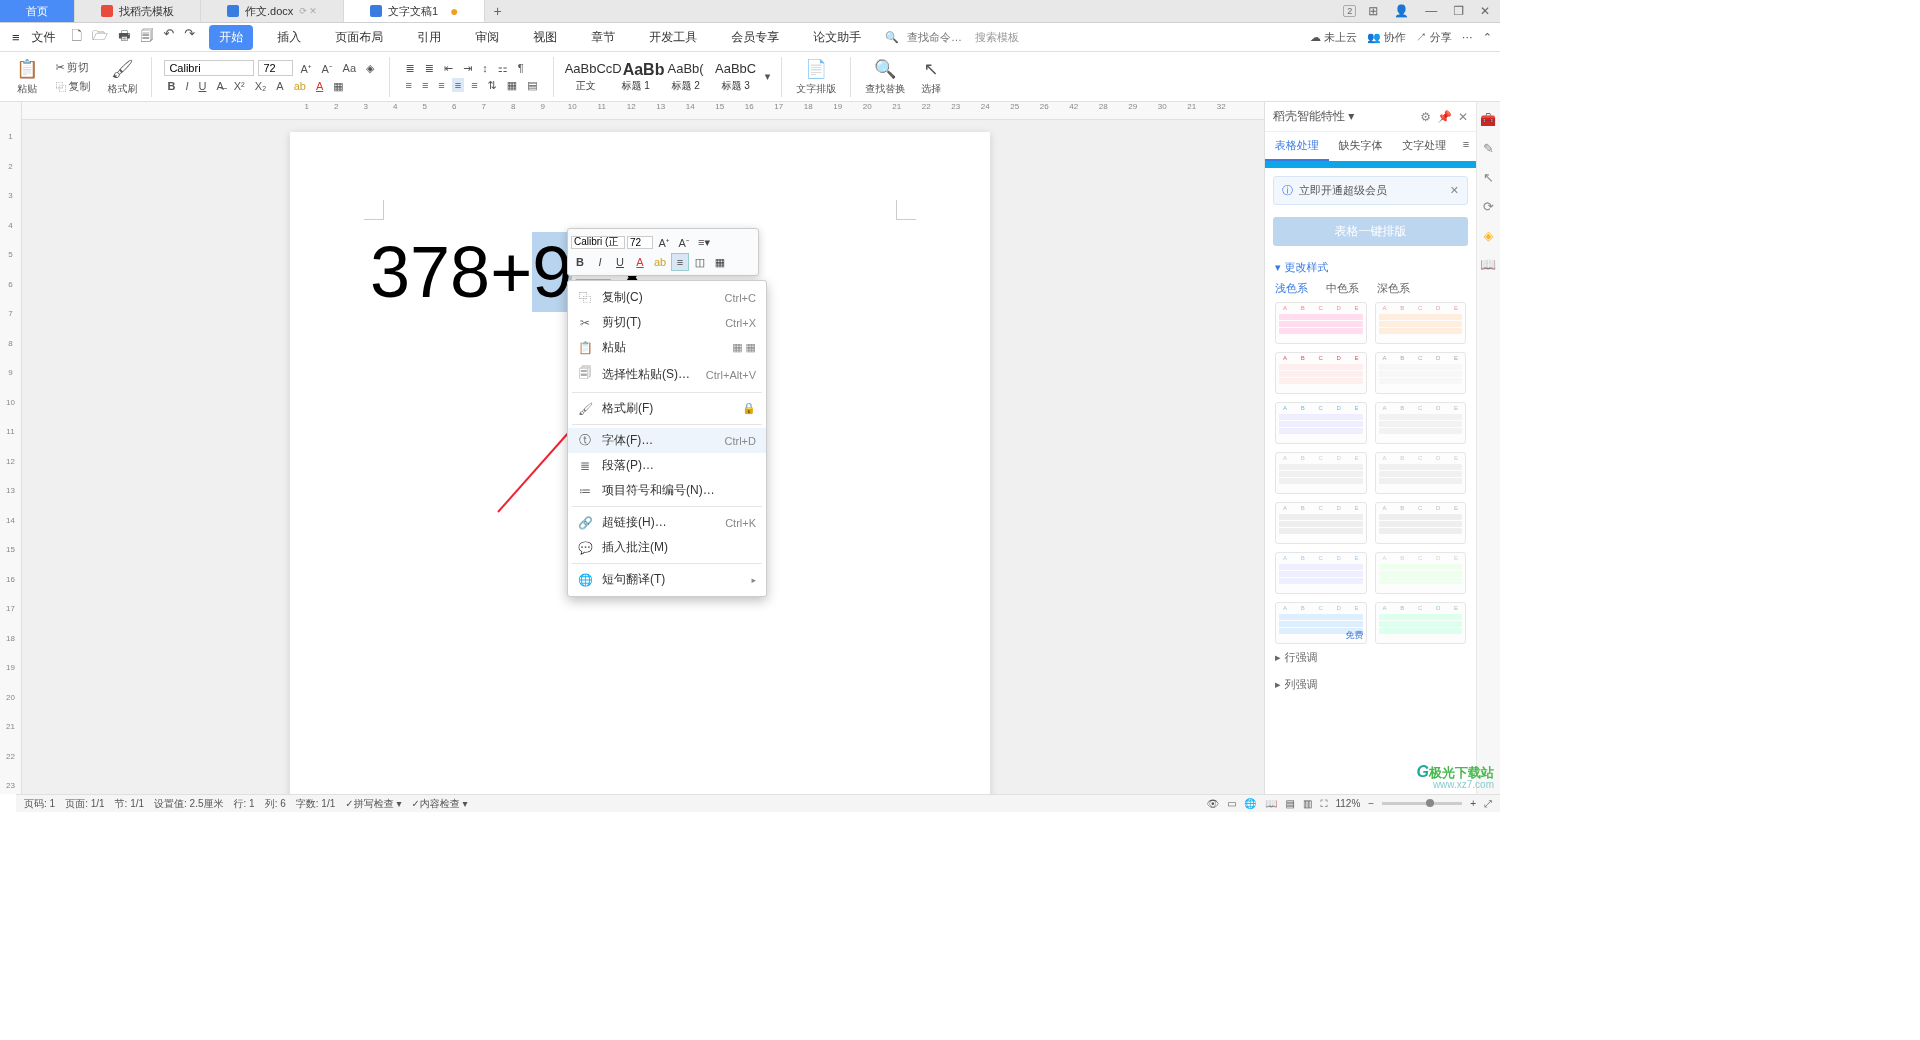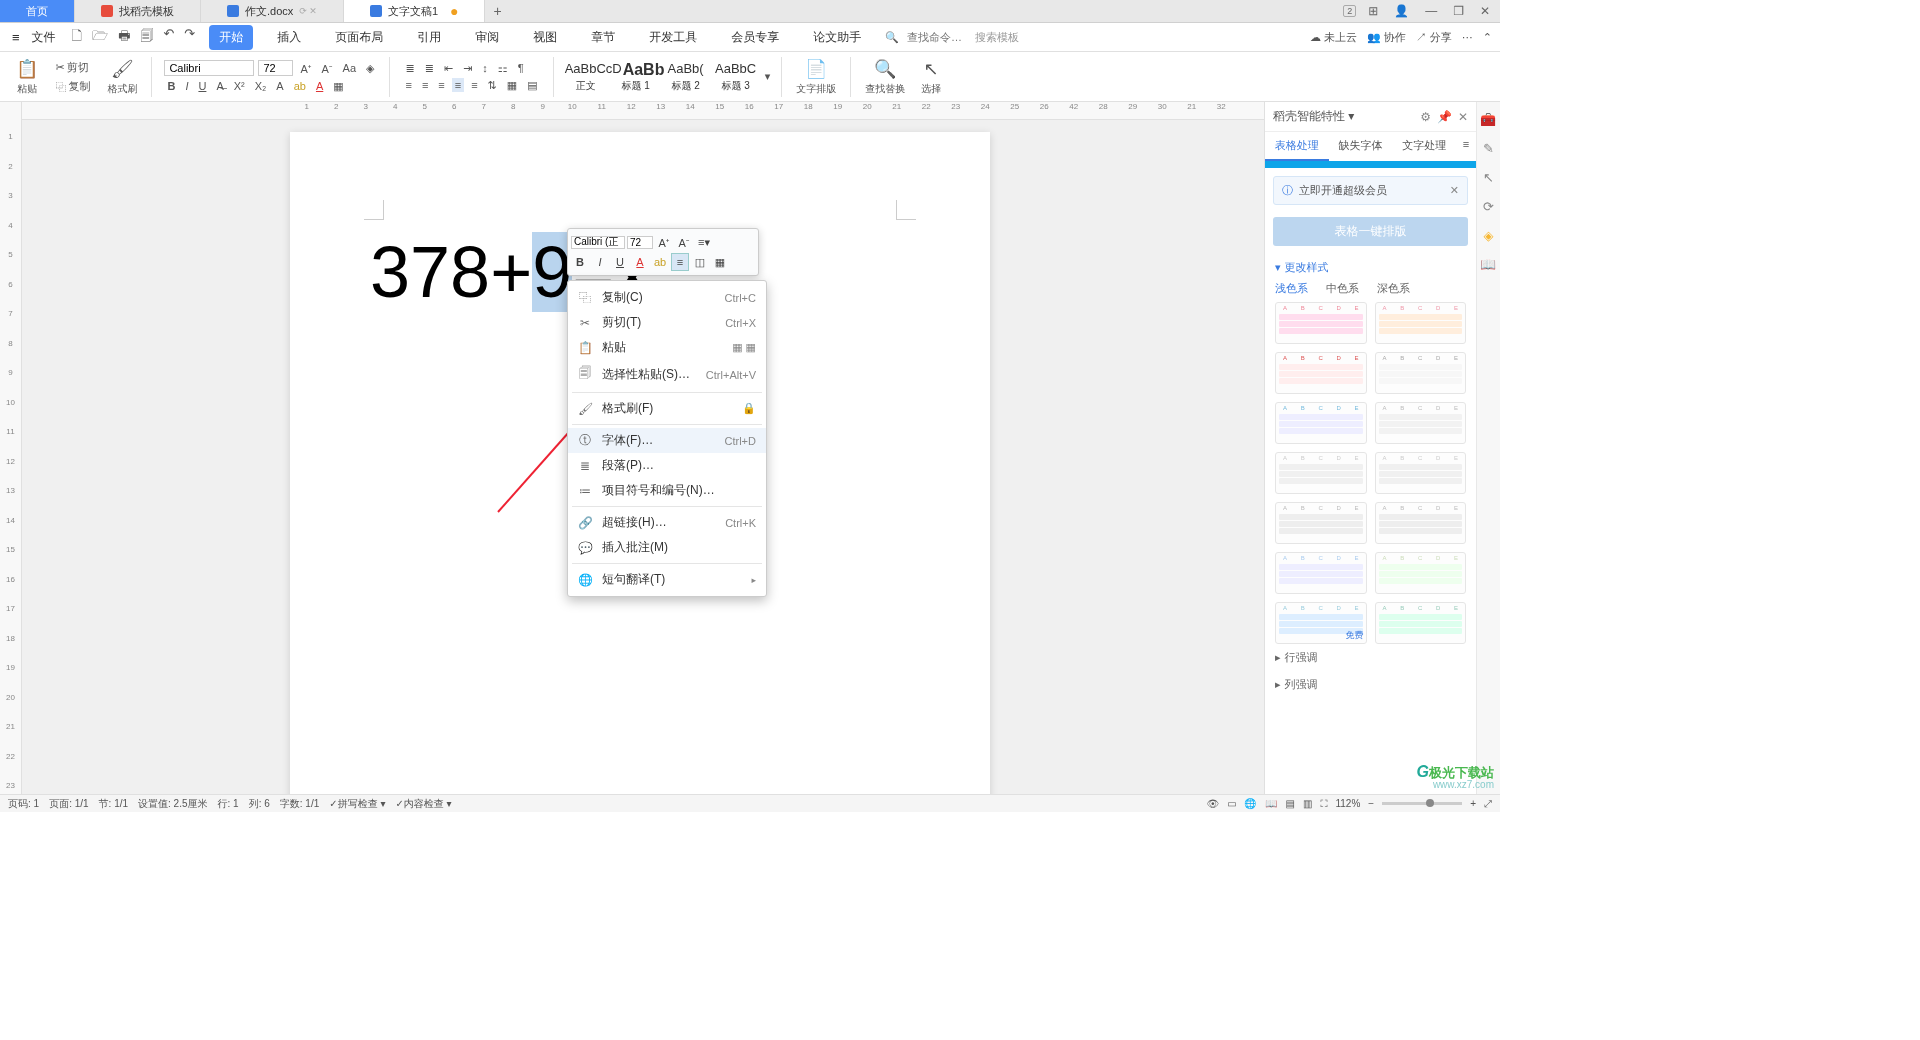--- a/index.html
+++ b/index.html
@@ -95,21 +95,21 @@
 .rp-thumb { height: 42px; border: 1px solid #e5e5e5; border-radius: 3px; background: #fdfdfd; position: relative; overflow: hidden; }
 .rp-thumb .thead { height:10px; display:flex; justify-content: space-around; font-size:6px; align-items:center; }
 .rp-thumb .trow { height:6px; margin:1px 3px; background: #f0f0f0; border-radius:1px; }
 .rp-free { position: absolute; right: 2px; bottom: 1px; font-size: 9px; color: #3a7be0; }
 
 
 .icon-strip { position: absolute; top: 102px; right: 0; bottom: 18px; width: 24px; background: #f7f7f7; border-left: 1px solid #e8e8e8; display: flex; flex-direction: column; align-items: center; gap: 14px; padding-top: 10px; color: #888; font-size: 13px; }
 .icon-strip .isel { color: #f7b731; }
 
 
-.status-bar { position: absolute; left: 0; right: 0; bottom: 0; height: 18px; background: #f5f5f5; border-top: 1px solid #e0e0e0; display: flex; align-items: center; padding: 0 8px; font-size: 10px; color: #555; gap: 10px; }
+.status-bar { position: absolute; left: 16px; right: 0; bottom: 0; height: 18px; background: #f5f5f5; border-top: 1px solid #e0e0e0; display: flex; align-items: center; padding: 0 8px; font-size: 10px; color: #555; gap: 10px; }
 .status-bar .sright { margin-left: auto; display: flex; align-items: center; gap: 8px; }
 .zoom-slider { width: 80px; height: 3px; background: #ccc; position: relative; }
 .zoom-slider::after { content:''; position:absolute; left:55%; top:-3px; width:8px; height:8px; background:#888; border-radius:50%; }
 
 
 .watermark { position: absolute; right: 6px; bottom: 22px; font-size: 13px; color: #49b84f; text-align: right; line-height: 1; pointer-events: none; }
 .watermark .w2 { font-size: 10px; color: #8cc; }
 </style>
 </head>
 <body>

